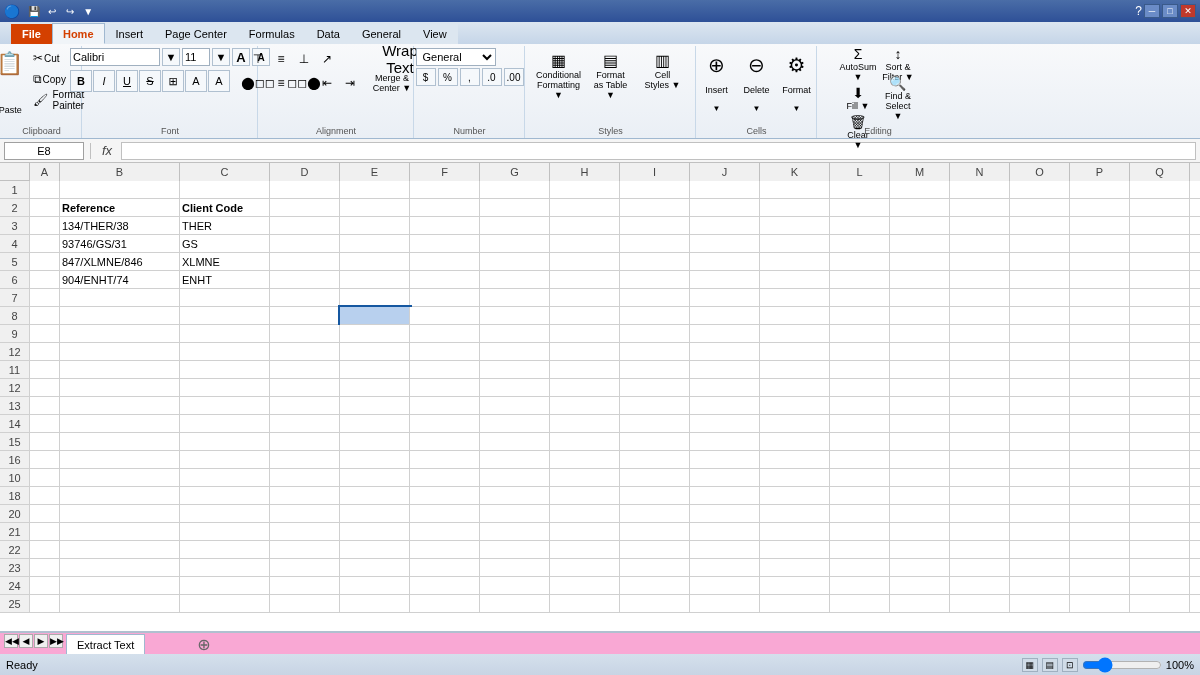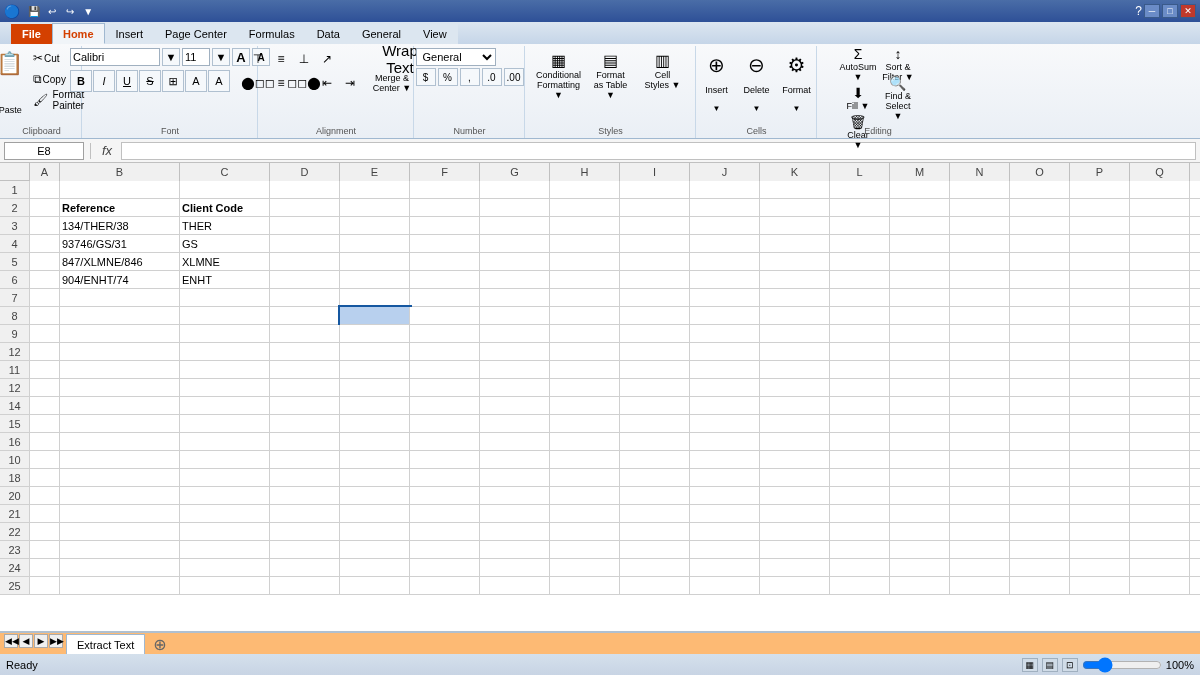--- a/index.html
+++ b/index.html
@@ -239,25 +239,26 @@
     .col-g { width: 70px; min-width: 70px; }
     .col-h { width: 70px; min-width: 70px; }
     .col-i { width: 70px; min-width: 70px; }
     .col-j { width: 70px; min-width: 70px; }
     .col-k { width: 70px; min-width: 70px; }
     .col-others { width: 60px; min-width: 60px; }
 
     
     #sheet-tabs {
       height: 22px;
-      background: #fdba74;
+      background: #f9a8d4;
       border-top: 1px solid #b0c0d0;
       display: flex;
       align-items: flex-end;
       padding-left: 60px;
+      gap: 44px;
     }
     .sheet-tab {
       padding: 2px 10px;
       font-size: 11px;
       background: #d0dce8;
       border: 1px solid #a0b8d0;
       border-bottom: none;
       cursor: pointer;
       margin-right: 2px;
       height: 20px;
@@ -803,20 +804,41 @@
         <div class="grid-cell" style="width: 70px; min-width: 70px; max-width: 70px;"></div>
         <div class="grid-cell" style="width: 60px; min-width: 60px; max-width: 60px;"></div>
         <div class="grid-cell" style="width: 60px; min-width: 60px; max-width: 60px;"></div>
         <div class="grid-cell" style="width: 60px; min-width: 60px; max-width: 60px;"></div>
         <div class="grid-cell" style="width: 60px; min-width: 60px; max-width: 60px;"></div>
         <div class="grid-cell" style="width: 60px; min-width: 60px; max-width: 60px;"></div>
         <div class="grid-cell" style="width: 60px; min-width: 60px; max-width: 60px;"></div>
         <div class="grid-cell" style="width: 60px; min-width: 60px; max-width: 60px;"></div>
       </div>
       <div class="grid-row">
+        <div class="row-num">13</div>
+        <div class="grid-cell" style="width: 30px; min-width: 30px; max-width: 30px;"></div>
+        <div class="grid-cell" style="width: 120px; min-width: 120px; max-width: 120px;"></div>
+        <div class="grid-cell" style="width: 90px; min-width: 90px; max-width: 90px;"></div>
+        <div class="grid-cell" style="width: 70px; min-width: 70px; max-width: 70px;"></div>
+        <div class="grid-cell" style="width: 70px; min-width: 70px; max-width: 70px;"></div>
+        <div class="grid-cell" style="width: 70px; min-width: 70px; max-width: 70px;"></div>
+        <div class="grid-cell" style="width: 70px; min-width: 70px; max-width: 70px;"></div>
+        <div class="grid-cell" style="width: 70px; min-width: 70px; max-width: 70px;"></div>
+        <div class="grid-cell" style="width: 70px; min-width: 70px; max-width: 70px;"></div>
+        <div class="grid-cell" style="width: 70px; min-width: 70px; max-width: 70px;"></div>
+        <div class="grid-cell" style="width: 70px; min-width: 70px; max-width: 70px;"></div>
+        <div class="grid-cell" style="width: 60px; min-width: 60px; max-width: 60px;"></div>
+        <div class="grid-cell" style="width: 60px; min-width: 60px; max-width: 60px;"></div>
+        <div class="grid-cell" style="width: 60px; min-width: 60px; max-width: 60px;"></div>
+        <div class="grid-cell" style="width: 60px; min-width: 60px; max-width: 60px;"></div>
+        <div class="grid-cell" style="width: 60px; min-width: 60px; max-width: 60px;"></div>
+        <div class="grid-cell" style="width: 60px; min-width: 60px; max-width: 60px;"></div>
+        <div class="grid-cell" style="width: 60px; min-width: 60px; max-width: 60px;"></div>
+      </div>
+      <div class="grid-row">
         <div class="row-num">14</div>
         <div class="grid-cell" style="width: 30px; min-width: 30px; max-width: 30px;"></div>
         <div class="grid-cell" style="width: 120px; min-width: 120px; max-width: 120px;"></div>
         <div class="grid-cell" style="width: 90px; min-width: 90px; max-width: 90px;"></div>
         <div class="grid-cell" style="width: 70px; min-width: 70px; max-width: 70px;"></div>
         <div class="grid-cell" style="width: 70px; min-width: 70px; max-width: 70px;"></div>
         <div class="grid-cell" style="width: 70px; min-width: 70px; max-width: 70px;"></div>
         <div class="grid-cell" style="width: 70px; min-width: 70px; max-width: 70px;"></div>
         <div class="grid-cell" style="width: 70px; min-width: 70px; max-width: 70px;"></div>
         <div class="grid-cell" style="width: 70px; min-width: 70px; max-width: 70px;"></div>

